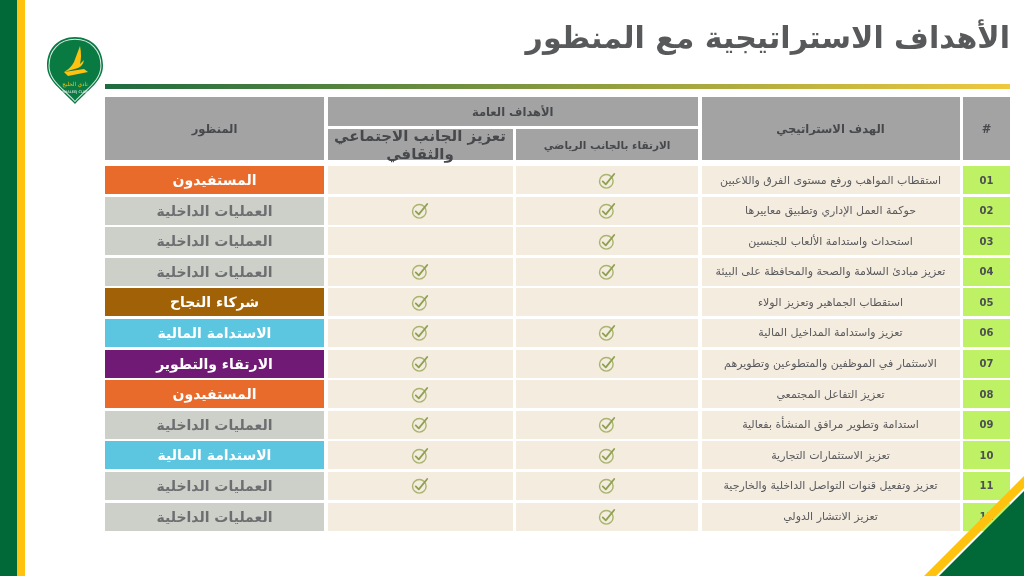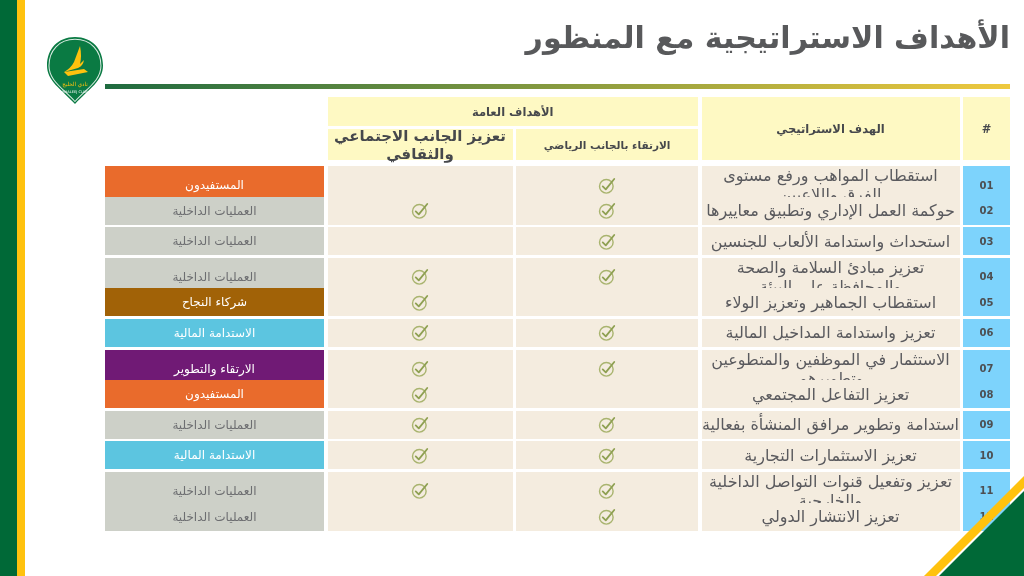--- a/index.html
+++ b/index.html
@@ -19,36 +19,36 @@
   
   .title{position:absolute;top:20px;right:14px;width:600px;text-align:right;direction:rtl;
     font-size:30px;font-weight:bold;color:#58595b;letter-spacing:0;}
   .title-line{position:absolute;top:84px;left:105px;width:905px;height:5px;
     background:linear-gradient(to right,#1f6b40,#efc93e);}
 
   
   .table{position:absolute;left:105px;top:97px;width:905px;direction:rtl;}
   .grid{display:grid;grid-template-columns:47px 258px 182px 185px 1fr;column-gap:3.5px;}
   .thead{grid-template-rows:29px 31px;row-gap:3px;}
-  .hcell{background:#fef9c3;display:flex;align-items:center;justify-content:center;
+  .hcell{background:#a3a3a3;display:flex;align-items:center;justify-content:center;
     color:#46484c;font-size:11.5px;font-weight:bold;text-align:center;}
   .h-num{grid-column:1;grid-row:1/3;}
   .h-strategic{grid-column:2;grid-row:1/3;}
   .h-general{grid-column:3/5;grid-row:1;}
   .h-sports{grid-column:3;grid-row:2;font-size:10.5px;}
   .h-social{grid-column:4;grid-row:2;font-size:15px;}
   .h-persp{grid-column:5;grid-row:1/3;}
 
   .tbody{margin-top:6px;display:flex;flex-direction:column;gap:2.6px;}
   .trow{height:28px;}
   .cell{display:flex;align-items:center;justify-content:center;text-align:center;}
-  .num-cell{background:#7dd3fc;color:#4d4f52;font-size:10px;font-weight:bold;}
-  .obj-cell{background:#f4ecdf;color:#5a5a5e;font-size:16px;}
+  .num-cell{background:#bef264;color:#4d4f52;font-size:10px;font-weight:bold;}
+  .obj-cell{background:#f4ecdf;color:#5a5a5e;font-size:11px;}
   .check-cell{background:#f4ecdf;}
-  .persp-cell{font-size:12px;font-weight:normal;}
+  .persp-cell{font-size:14px;font-weight:bold;}
   .check{display:block;}
 </style>
 </head>
 <body>
 
 <div class="stage">
 
   <div class="bar-green"></div>
   <div class="bar-yellow"></div>
 
@@ -63,20 +63,21 @@
   <div class="title">الأهداف الاستراتيجية مع المنظور</div>
   <div class="title-line"></div>
 
   <div class="table">
     <div class="grid thead">
       <div class="hcell h-num">#</div>
       <div class="hcell h-strategic">الهدف الاستراتيجي</div>
       <div class="hcell h-general">الأهداف العامة</div>
       <div class="hcell h-sports">الارتقاء بالجانب الرياضي</div>
       <div class="hcell h-social">تعزيز الجانب الاجتماعي والثقافي</div>
+      <div class="hcell h-persp">المنظور</div>
     </div>
     <div class="tbody">
   <div class="grid trow">
     <div class="cell num-cell">01</div>
     <div class="cell obj-cell">استقطاب المواهب ورفع مستوى الفرق واللاعبين</div>
     <div class="cell check-cell sports">
       <svg class="check" viewBox="0 0 26 24" width="21" height="19">
         <circle cx="11.5" cy="13" r="8.6" fill="none" stroke="#a9b46f" stroke-width="1.8"></circle>
         <path d="M7 13.2 L10.8 16.8 L21.5 3.8" fill="none" stroke="#8ea052" stroke-width="2.3" stroke-linecap="round" stroke-linejoin="round"></path>
       </svg>

